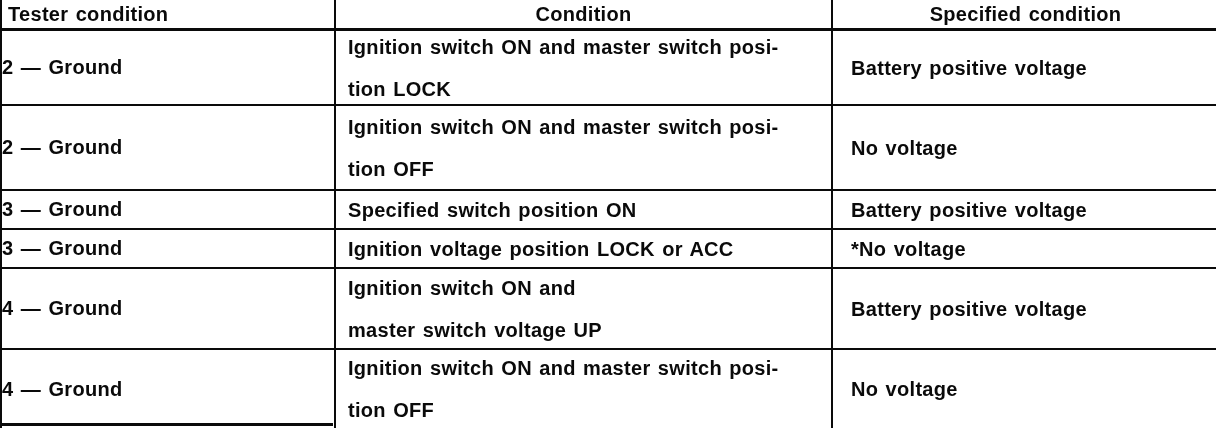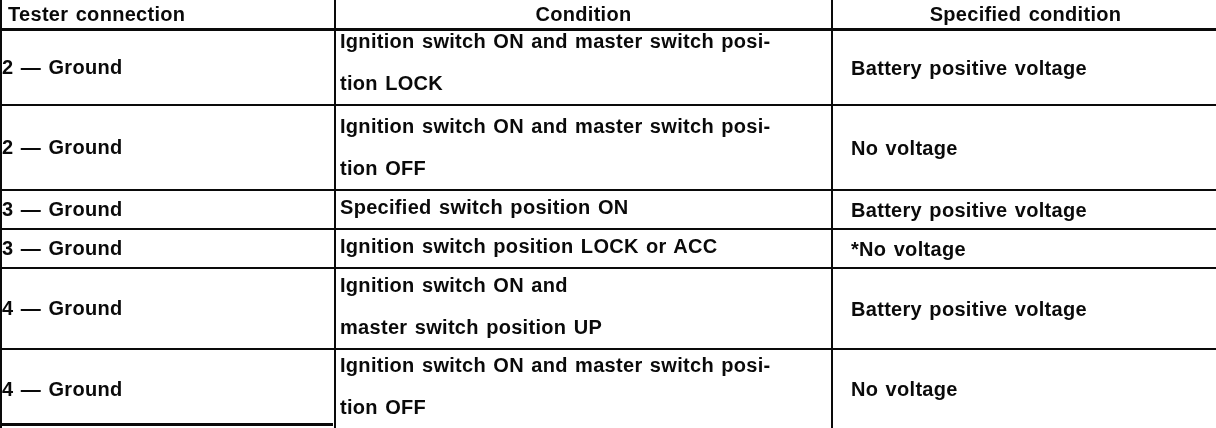--- a/index.html
+++ b/index.html
@@ -33,37 +33,37 @@
     overflow: hidden;
   }
   .cell .line { white-space: nowrap; }
   .col2, .col3 { border-left: 2px solid #0a0a0a; }
   .body-cell { border-top: 2px solid #0a0a0a; }
   .body-cell.thick { border-top-width: 3px; }
   .header-cell { font-size: 20px; }
   .header-col1 { padding-left: 6px; }
   .header-center { align-items: center; }
   .tester-cell { }
-  .condition-cell { padding-left: 4px; line-height: 42px; justify-content: flex-end; }
+  .condition-cell { padding-left: 12px; line-height: 42px; }
   .specified-cell { padding-left: 18px; line-height: 42px; }
   .bottom-border-segment {
     position: absolute;
     left: 0;
     top: 423px;
     width: 333px;
     height: 3px;
     background: #0a0a0a;
   }
 </style>
 </head>
 <body>
 
 <div class="page">
   <div class="grid">
-    <div class="cell header-cell header-col1 col1">Tester connection</div>
+    <div class="cell header-cell header-col1 col1">Tester condition</div>
     <div class="cell header-cell header-center col2">Condition</div>
     <div class="cell header-cell header-center col3">Specified condition</div>
   <div class="cell body-cell col1 tester-cell thick">
         <div class="line">2 — Ground</div>
       </div>
       <div class="cell body-cell col2 condition-cell thick">
         <div class="line">Ignition switch ON and master switch posi-</div>
         <div class="line">tion LOCK</div>
       </div>
       <div class="cell body-cell col3 specified-cell thick">
@@ -85,31 +85,31 @@
       <div class="cell body-cell col2 condition-cell">
         <div class="line">Specified switch position ON</div>
       </div>
       <div class="cell body-cell col3 specified-cell">
         <div class="line">Battery positive voltage</div>
       </div>
       <div class="cell body-cell col1 tester-cell">
         <div class="line">3 — Ground</div>
       </div>
       <div class="cell body-cell col2 condition-cell">
-        <div class="line">Ignition switch position LOCK or ACC</div>
+        <div class="line">Ignition voltage position LOCK or ACC</div>
       </div>
       <div class="cell body-cell col3 specified-cell">
         <div class="line">*No voltage</div>
       </div>
       <div class="cell body-cell col1 tester-cell">
         <div class="line">4 — Ground</div>
       </div>
       <div class="cell body-cell col2 condition-cell">
         <div class="line">Ignition switch ON and</div>
-        <div class="line">master switch position UP</div>
+        <div class="line">master switch voltage UP</div>
       </div>
       <div class="cell body-cell col3 specified-cell">
         <div class="line">Battery positive voltage</div>
       </div>
       <div class="cell body-cell col1 tester-cell">
         <div class="line">4 — Ground</div>
       </div>
       <div class="cell body-cell col2 condition-cell">
         <div class="line">Ignition switch ON and master switch posi-</div>
         <div class="line">tion OFF</div>

